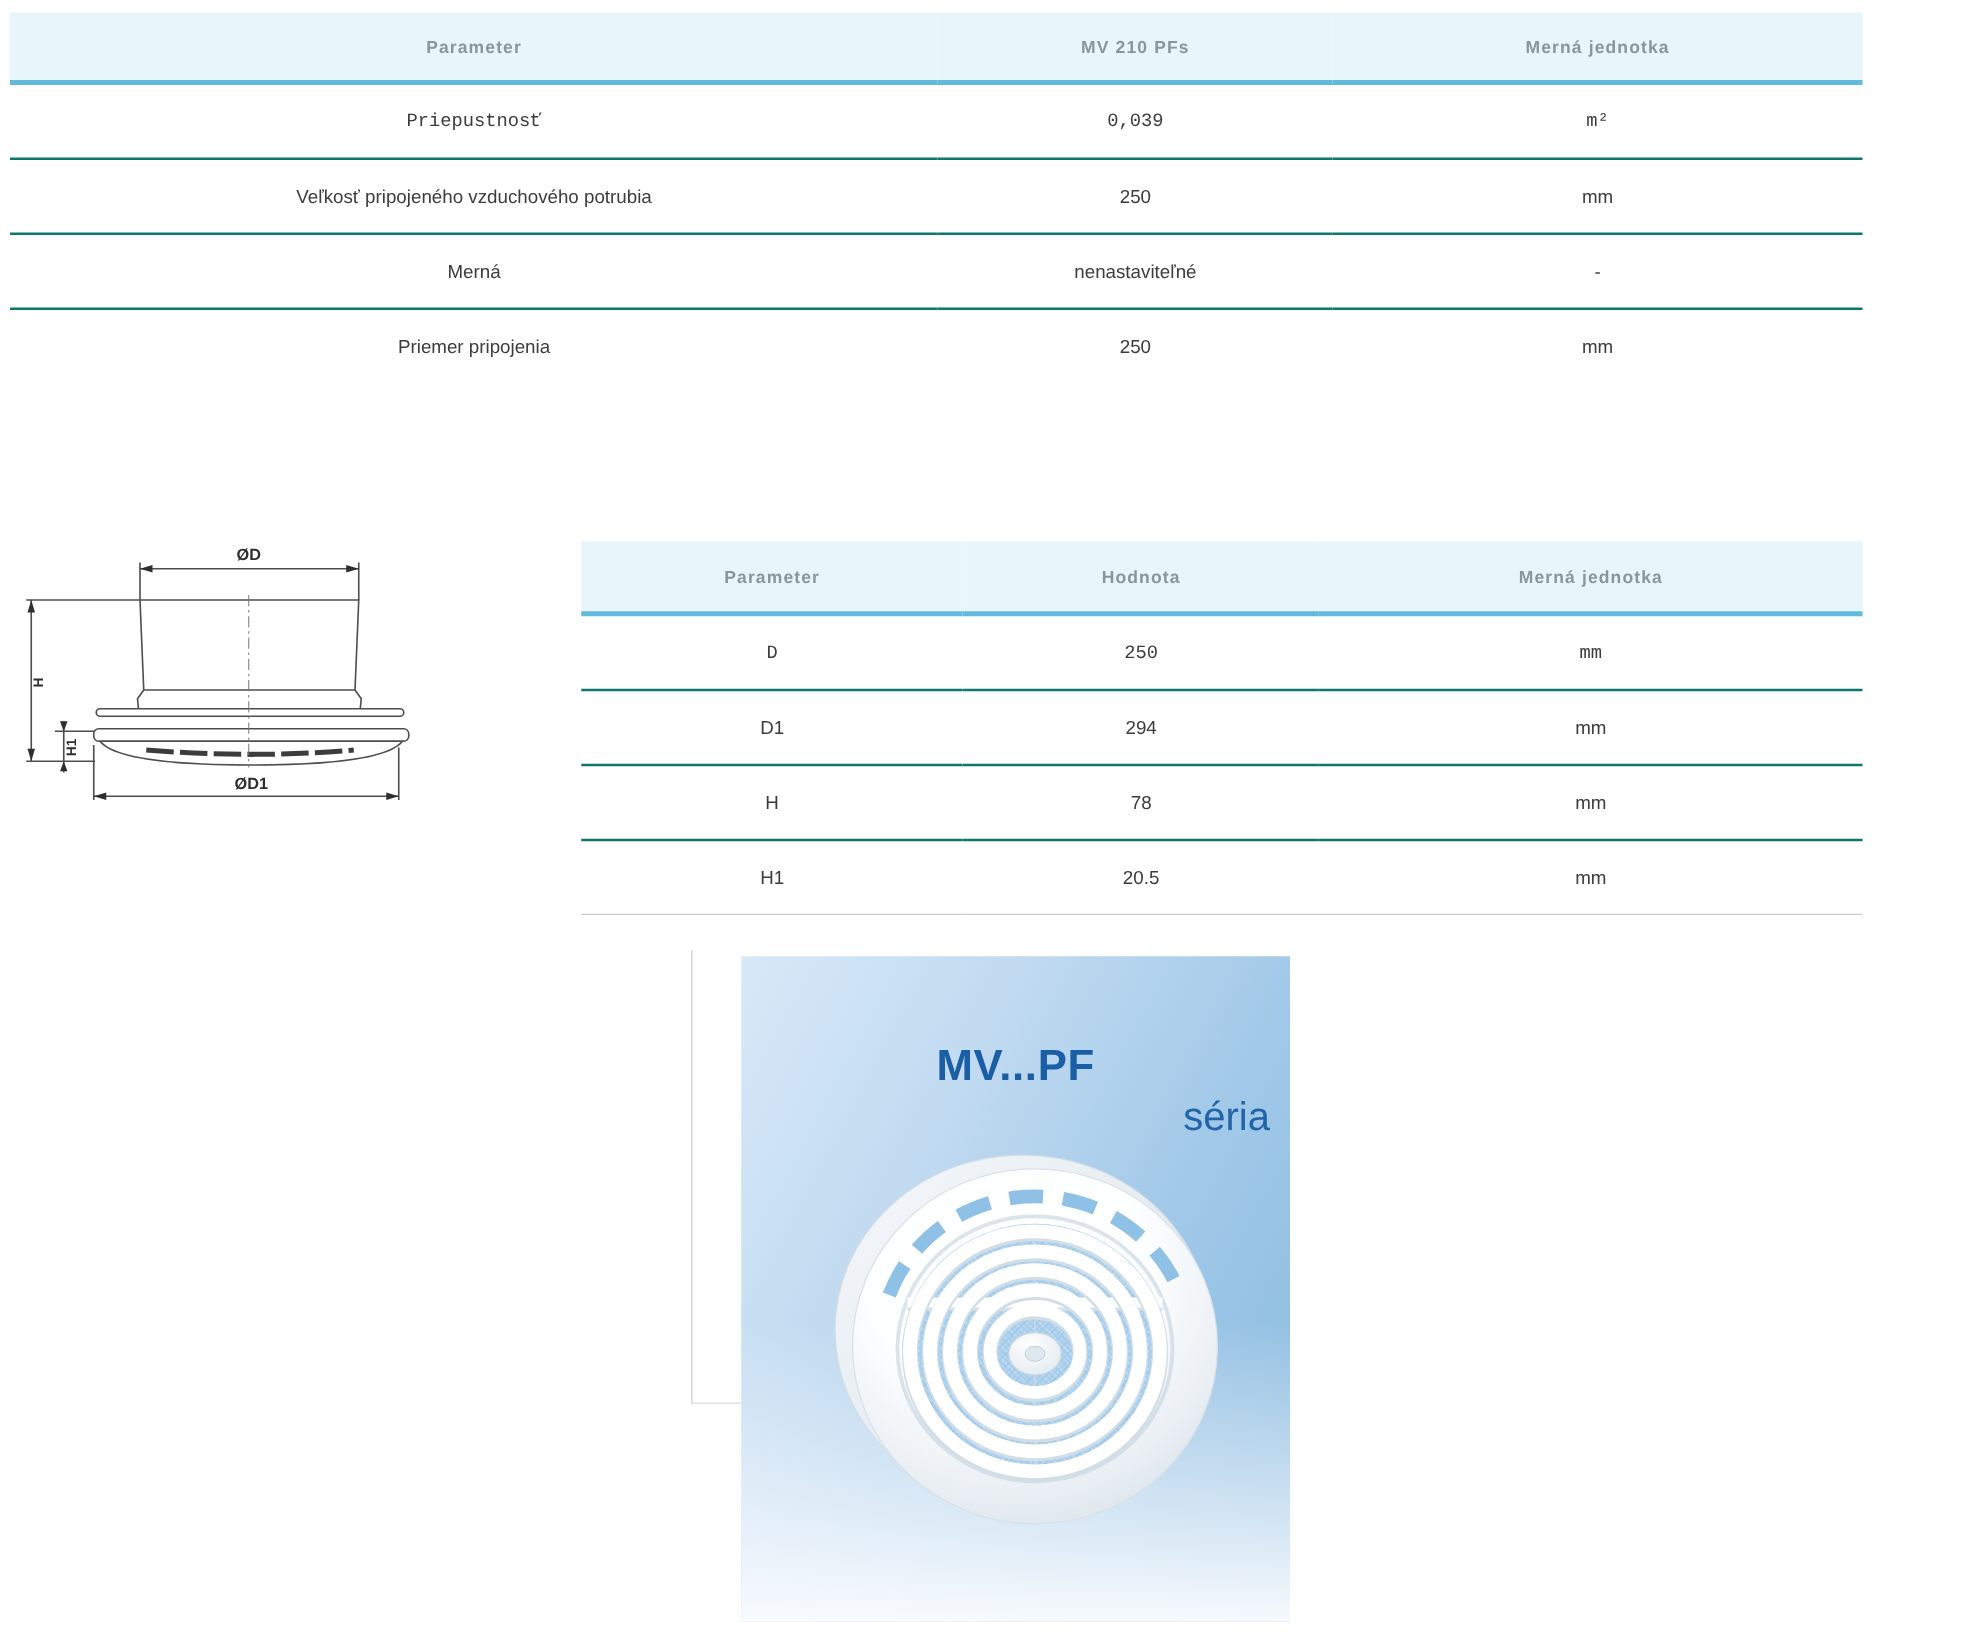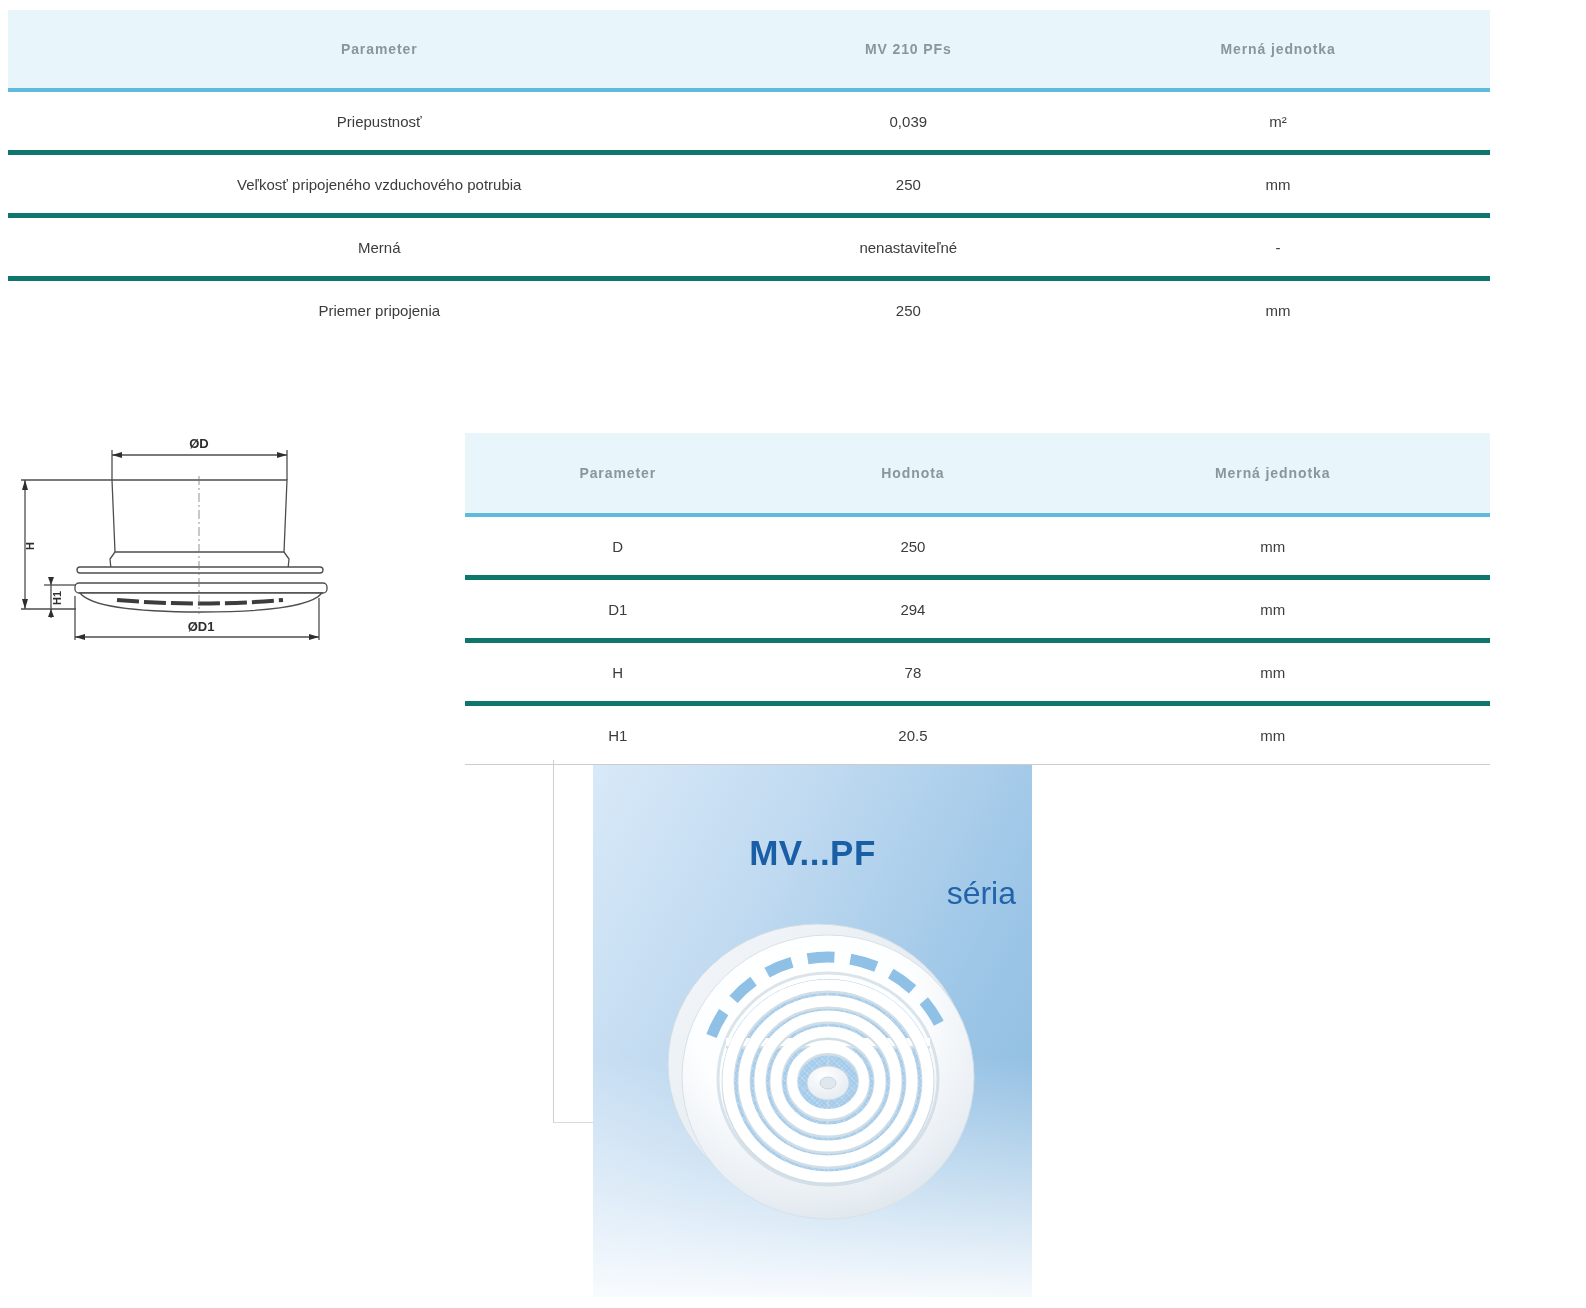--- a/index.html
+++ b/index.html
@@ -4,28 +4,28 @@
 <style>
   html,body{margin:0;padding:0;background:#ffffff;font-family:"Liberation Sans",sans-serif;}
   .stage{position:relative;width:1586px;height:1308px;background:#ffffff;overflow:hidden;}
 
   table{border-collapse:collapse;table-layout:fixed;position:absolute;}
   .t1{left:8px;top:10px;width:1482px;}
   .t2{left:465px;top:433px;width:1025px;}
   thead th{
     background:#e8f5fb;border-bottom:4px solid #5fbadc;color:#8a959e;
     font-size:14px;font-weight:bold;letter-spacing:0.9px;height:54px;
-    text-align:center;vertical-align:middle;padding:12px;
+    text-align:center;vertical-align:middle;padding:0;
   }
   .t2 thead th{height:56px;}
   tbody td{
     height:58px;text-align:center;vertical-align:middle;color:#3c3c3c;
-    font-size:15px;border-top:5px solid #0f766e;padding:0;
-  }
-  tbody tr:first-child td{border-top:none;}
+    font-size:15px;border-top:2px solid #0f766e;padding:0;
+  }
+  tbody tr:first-child td{border-top:none;font-family:Liberation Mono, monospace;}
   .t2 tbody tr:last-child td{border-bottom:1px solid #cccccc;}
 
   .diagram{position:absolute;left:18px;top:428px;}
 
   .vline{
     position:absolute;left:553px;top:760px;width:40px;height:362px;
     border-left:1px solid #cfcfcf;border-bottom:1px solid #dadada;
   }
 
   .card{

